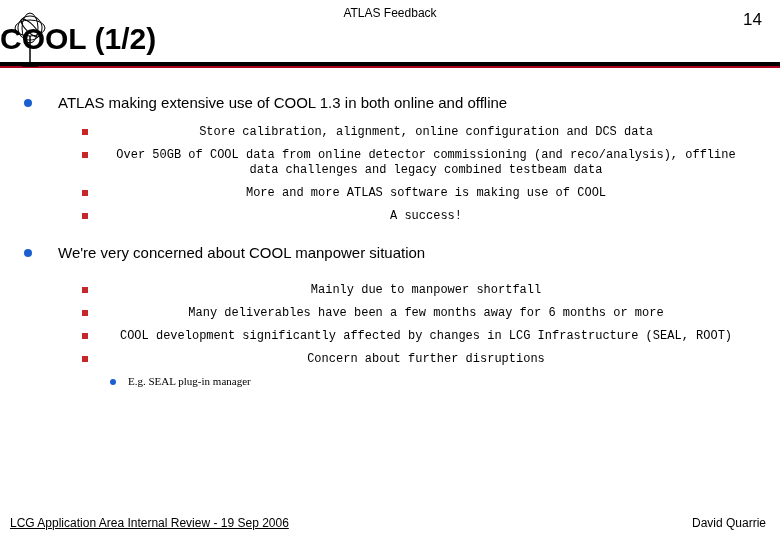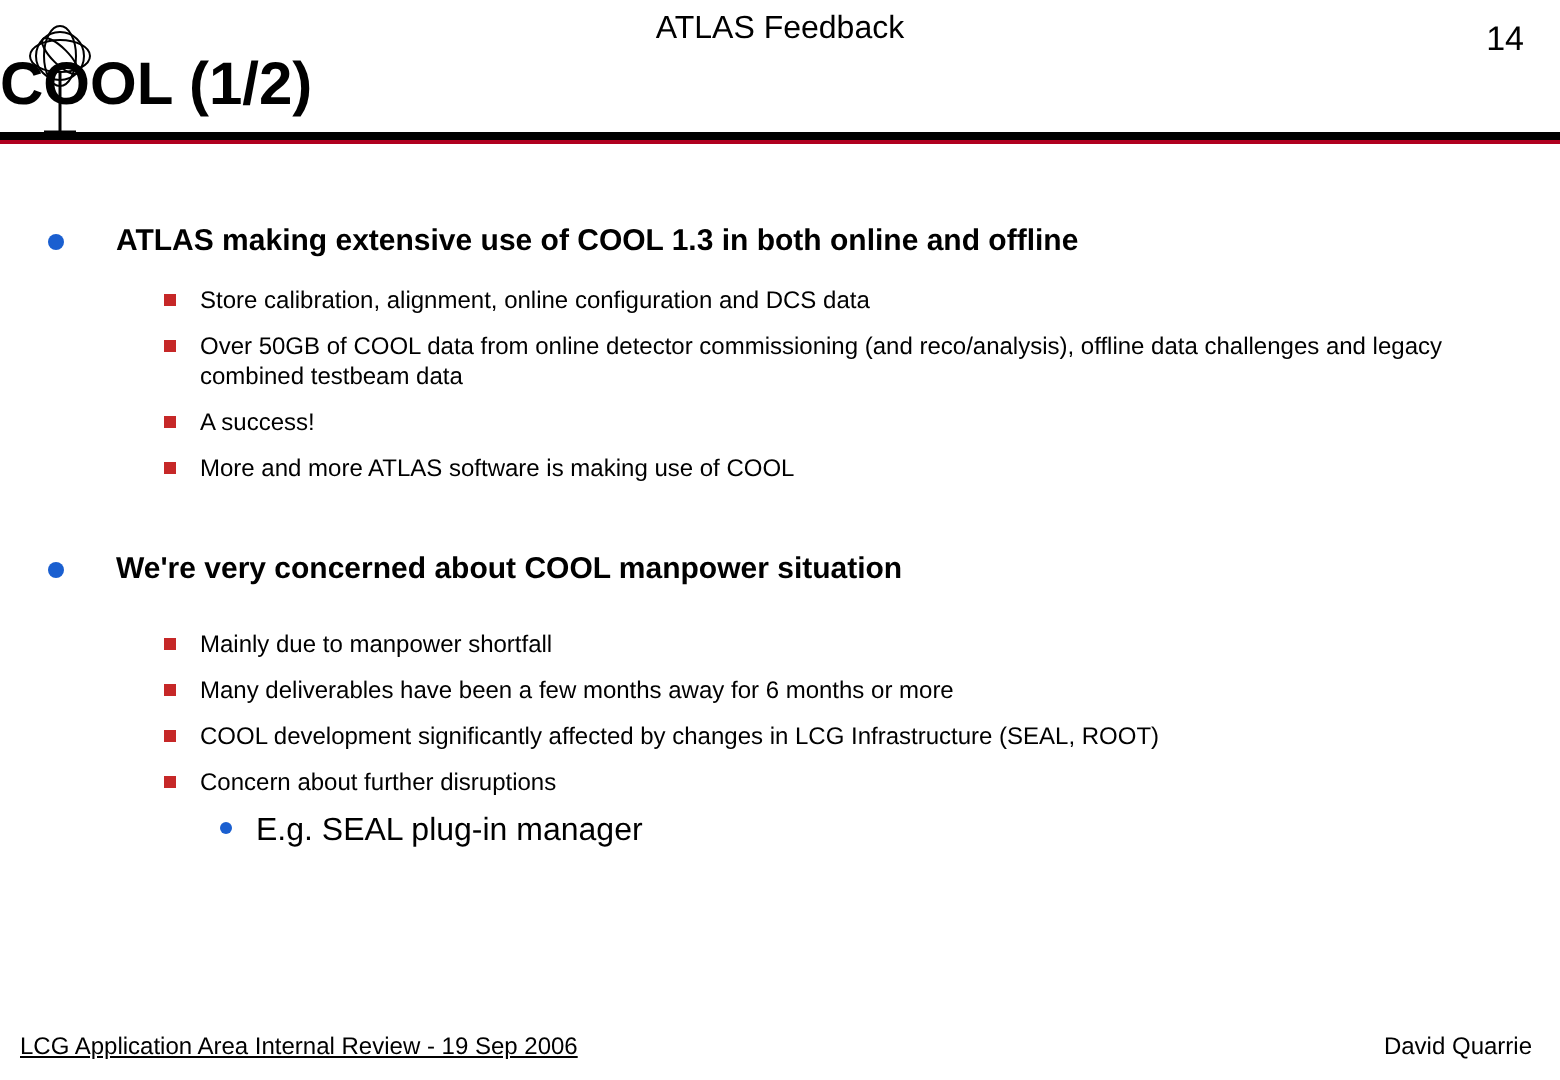--- a/index.html
+++ b/index.html
@@ -6,21 +6,21 @@
   body {
     width: 780px;
     height: 540px;
     font-family: Verdana, Geneva, sans-serif;
     background: #fff;
     position: relative;
     overflow: hidden;
   }
   .header-text {
     text-align: center;
-    font-size: 16px;
+    font-size: 12px;
     font-family: "Trebuchet MS", sans-serif;
     padding-top: 6px;
   }
   .page-num {
     position: absolute;
     right: 18px;
     top: 10px;
     font-size: 17px;
     font-family: Liberation Sans, sans-serif;
   }
@@ -39,59 +39,60 @@
     margin-top: 2px;
     margin-bottom: 6px;
   }
   .rule-black { height: 4px; background: #000; }
   .rule-red { height: 2px; background: #b00020; }
   .content {
     padding: 16px 28px 0 44px;
   }
   .lvl1 {
     font-family: "Trebuchet MS", sans-serif;
-    font-weight: bold;
+    font-weight: normal;
     font-size: 15px;
-    margin-top: 24px;
+    margin-top: 10px;
     position: relative;
     padding-left: 14px;
   }
   .lvl1::before {
     content: "";
     position: absolute;
     left: -20px;
     top: 5px;
     width: 8px;
     height: 8px;
     border-radius: 50%;
     background: #1a5fd0;
   }
   .sub {
     padding: 6px 0 2px 38px;
   }
   .lvl2 {
-    font-family: Liberation Sans, sans-serif;
+    font-family: Liberation Mono, monospace;
     font-size: 12px;
     position: relative;
     padding-left: 18px;
     margin: 8px 0;
     line-height: 1.25;
+    text-align: center;
   }
   .lvl2::before {
     content: "";
     position: absolute;
     left: 0;
     top: 4px;
     width: 6px;
     height: 6px;
     background: #c62828;
   }
   .lvl3 {
-    font-family: Liberation Sans, sans-serif;
-    font-size: 16px;
+    font-family: Liberation Serif, serif;
+    font-size: 11px;
     position: relative;
     padding-left: 18px;
     margin: 6px 0 4px 28px;
   }
   .lvl3::before {
     content: "";
     position: absolute;
     left: 0;
     top: 4px;
     width: 6px;
@@ -136,22 +137,22 @@
 
 <div class="rule-black"></div>
 <div class="rule-red"></div>
 
 <div class="content">
 
   <div class="lvl1">ATLAS making extensive use of COOL 1.3 in both online and offline</div>
   <div class="sub">
     <div class="lvl2">Store calibration, alignment, online configuration and DCS data</div>
     <div class="lvl2">Over 50GB of COOL data from online detector commissioning (and reco/analysis), offline data challenges and legacy combined testbeam data</div>
+    <div class="lvl2">More and more ATLAS software is making use of COOL</div>
     <div class="lvl2">A success!</div>
-    <div class="lvl2">More and more ATLAS software is making use of COOL</div>
   </div>
 
   <div class="lvl1">We're very concerned about COOL manpower situation</div>
   <div class="sub">
   </div>
 
   <div class="sub">
     <div class="lvl2">Mainly due to manpower shortfall</div>
     <div class="lvl2">Many deliverables have been a few months away for 6 months or more</div>
     <div class="lvl2">COOL development significantly affected by changes in LCG Infrastructure (SEAL, ROOT)</div>

